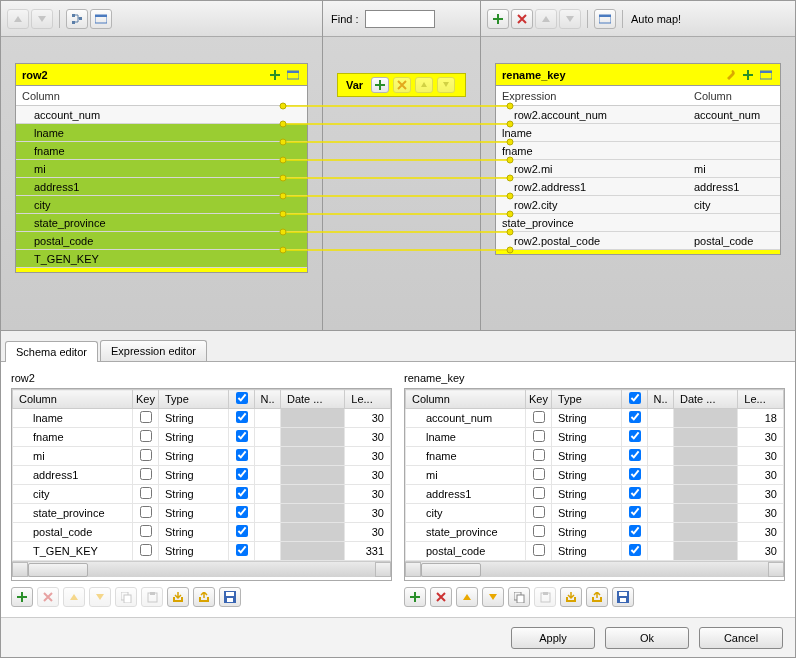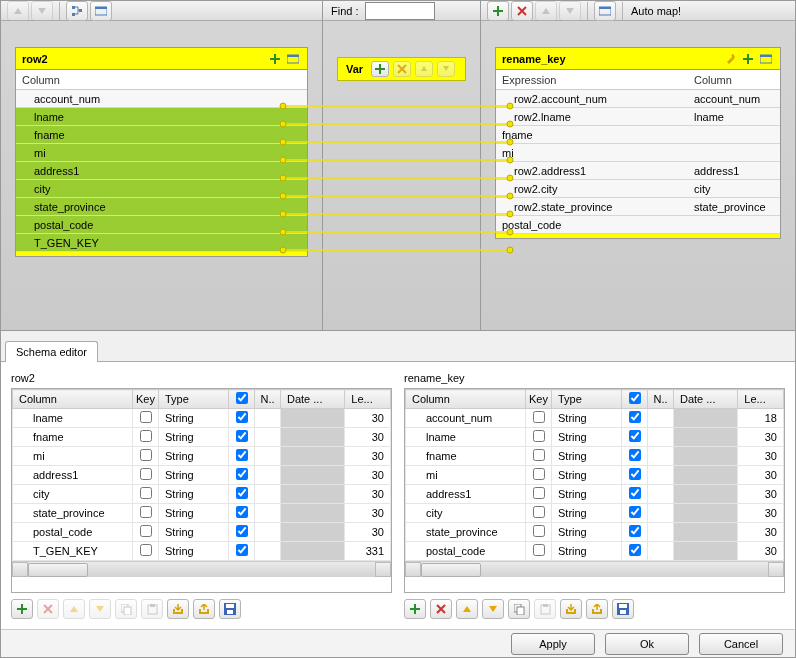--- a/index.html
+++ b/index.html
@@ -6,21 +6,21 @@
 body { background: #fff; width: 796px; height: 658px; border: 1px solid #999; overflow: hidden; }
 .root { display: flex; flex-direction: column; height: 100%; }
 
 .top-area { display: flex; height: 330px; background: linear-gradient(#d6d6d6,#cacaca); border-bottom: 1px solid #999; }
 
 .panel { display: flex; flex-direction: column; border-right: 1px solid #999; }
 .panel-left { flex: 0 0 322px; }
 .panel-mid { flex: 0 0 158px; }
 .panel-right { flex: 1; border-right: none; }
 
-.toolbar { height: 20px; display: flex; align-items: center; padding: 0 6px; gap: 2px; background: linear-gradient(#f4f4f4,#dedede); border-bottom: 1px solid #aaa; }
+.toolbar { height: 36px; display: flex; align-items: center; padding: 0 6px; gap: 2px; background: linear-gradient(#f4f4f4,#dedede); border-bottom: 1px solid #aaa; }
 .tbtn { width: 22px; height: 20px; border: 1px solid #b5b5b5; border-radius: 3px; background: linear-gradient(#fdfdfd,#e6e6e6); display: inline-flex; align-items: center; justify-content: center; cursor: pointer; }
 .tbtn.disabled { opacity: 0.45; cursor: default; }
 .sep { width: 1px; height: 18px; background: #b5b5b5; margin: 0 4px; }
 .find-lbl { margin: 0 4px 0 2px; }
 .find-input { height: 18px; width: 70px; border: 1px solid #888; padding: 0 2px; background: #fff; }
 
 .scroll-body { flex: 1; overflow: auto; padding: 26px 14px 10px 14px; position: relative; }
 
 .schema-box { border: 1px solid #999; background: #fff; }
 .schema-title { background: #ffff00; display: flex; align-items: center; height: 22px; padding: 0 6px; font-weight: bold; border-bottom: 1px solid #999; }
@@ -62,21 +62,21 @@
 .col-type { width: 70px; }
 
 .hscroll-fake { height: 16px; background: linear-gradient(#eaeaea,#d2d2d2); border-top: 1px solid #ccc; position: relative; }
 .hscroll-fake::before, .hscroll-fake::after { content: ""; position: absolute; top: 0; width: 16px; height: 100%; background: linear-gradient(#f2f2f2,#d8d8d8); border: 1px solid #bbb; box-sizing: border-box; }
 .hscroll-fake::before { left: 0; }
 .hscroll-fake::after { right: 0; }
 .hscroll-thumb { position: absolute; left: 16px; top: 1px; height: 14px; width: 60px; background: linear-gradient(#f4f4f4,#dadada); border: 1px solid #b0b0b0; border-radius: 2px; }
 
 .grid-toolbar { margin-top: 6px; display: flex; gap: 4px; }
 
-.footer { height: 28px; display: flex; align-items: center; justify-content: flex-end; padding: 0 12px; gap: 10px; border-top: 1px solid #ccc; background: #f3f3f3; }
+.footer { height: 40px; display: flex; align-items: center; justify-content: flex-end; padding: 0 12px; gap: 10px; border-top: 1px solid #ccc; background: #f3f3f3; }
 .fbtn { width: 84px; height: 22px; border: 1px solid #888; border-radius: 3px; background: linear-gradient(#fdfdfd,#e2e2e2); cursor: pointer; }
 
 svg { display: block; }
 .automap { margin-left: 2px; cursor: pointer; }
 </style>
 </head>
 <body>
 
 <div class="root">
 
@@ -253,42 +253,42 @@
           <div class="schema-header">
             <div class="hcell col1">Expression</div>
             <div class="hcell col2">Column</div>
           </div>
           <div class="schema-rows" id="tgt-rows">
               <div class="srow">
                 <div class="c1">row2.account_num</div>
                 <div class="c2">account_num</div>
               </div>
               <div class="srow">
-                <div class="c1">row2.lname</div>
                 <div class="c2">lname</div>
               </div>
               <div class="srow">
                 <div class="c2">fname</div>
               </div>
               <div class="srow">
+                <div class="c1">row2.mi</div>
                 <div class="c2">mi</div>
               </div>
               <div class="srow">
                 <div class="c1">row2.address1</div>
                 <div class="c2">address1</div>
               </div>
               <div class="srow">
                 <div class="c1">row2.city</div>
                 <div class="c2">city</div>
               </div>
               <div class="srow">
-                <div class="c1">row2.state_province</div>
                 <div class="c2">state_province</div>
               </div>
               <div class="srow">
+                <div class="c1">row2.postal_code</div>
                 <div class="c2">postal_code</div>
               </div>
             </div>
           <div class="yellow-grip"></div>
         </div>
       </div>
     </div>
 
     <svg class="wires" width="796" height="330" id="wires-svg">
         <line x1="283" y1="106" x2="510" y2="106" stroke="#f2e200" stroke-width="1.5"></line>
@@ -317,20 +317,21 @@
         <circle cx="510" cy="232" r="3" fill="#f2e200" stroke="#b8ad00"></circle>
         <line x1="283" y1="250" x2="510" y2="250" stroke="#f2e200" stroke-width="1.5"></line>
         <circle cx="283" cy="250" r="3" fill="#f2e200" stroke="#b8ad00"></circle>
         <circle cx="510" cy="250" r="3" fill="#f2e200" stroke="#b8ad00"></circle>
       </svg>
   </div>
 
   <div class="bottom-area">
     <div class="tabs">
       <div class="tab active">Schema editor</div>
+      <div class="tab">Expression editor</div>
     </div>
     <div class="tab-content">
 
       <div class="grid-panel">
         <div class="grid-title">row2</div>
         <div class="grid-wrap">
           <table class="grid" id="grid-left">
               <thead>
                 <tr>
                   <th class="col-column">Column</th>

